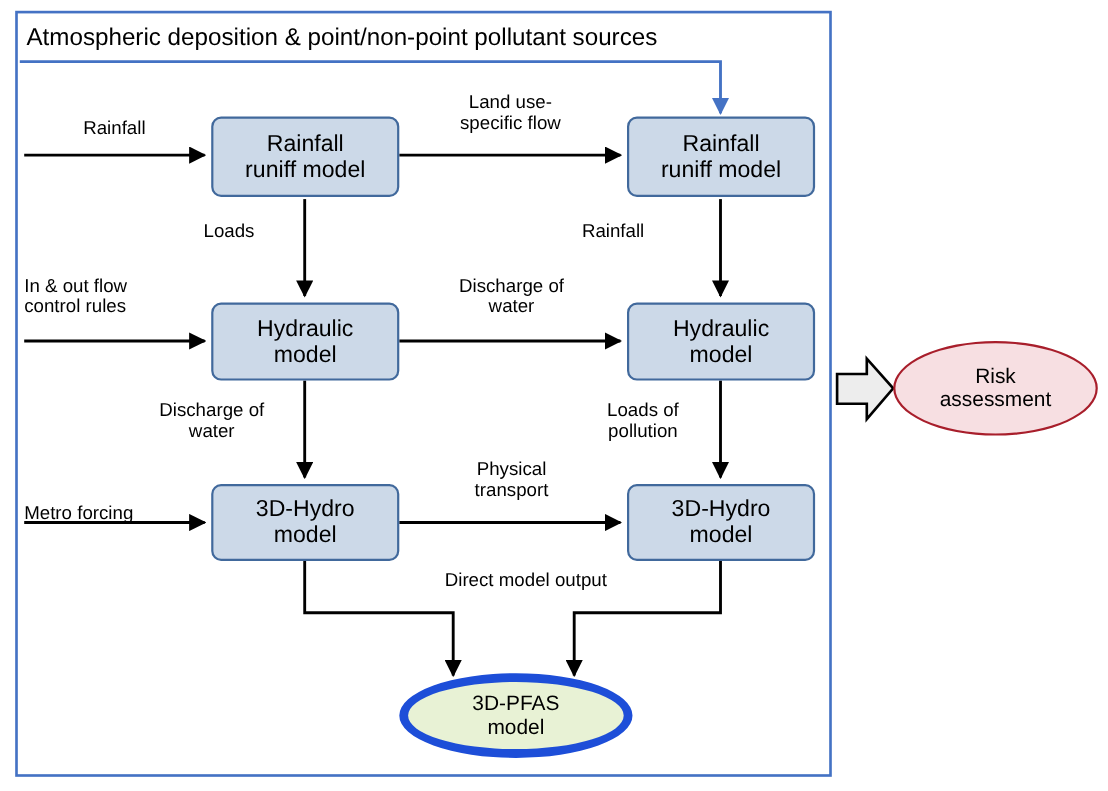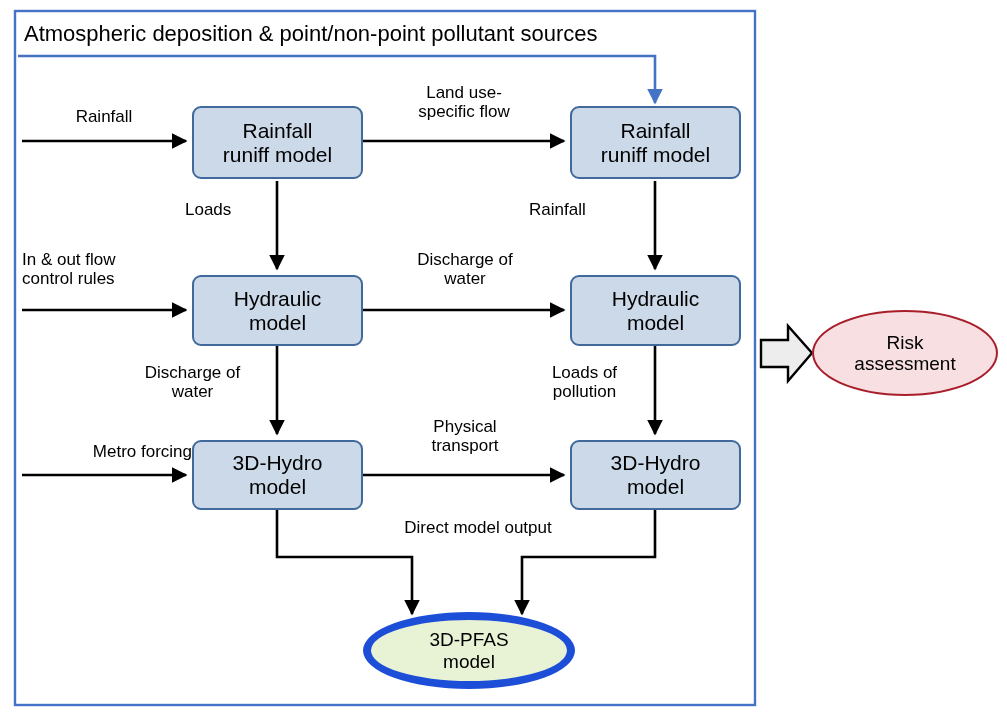--- a/index.html
+++ b/index.html
@@ -123,20 +123,20 @@
 
   <div class="lbl" style="left:380px;top:251px;width:170px;white-space:pre-line;">Discharge of
 water</div>
 
   <div class="lbl" style="left:110px;top:364px;width:165px;white-space:pre-line;">Discharge of
 water</div>
 
   <div class="lbl" style="left:516px;top:364px;width:137px;white-space:pre-line;">Loads of
 pollution</div>
 
-  <div class="lbl left" style="left:22px;top:443px;width:170px;text-align:right;">Metro forcing</div>
+  <div class="lbl left" style="left:22px;top:458px;width:170px;">Metro forcing</div>
 
   <div class="lbl" style="left:348px;top:519px;width:260px;">Direct model output</div>
 
   <div class="lbl" style="left:392px;top:418px;width:146px;white-space:pre-line;">Physical
 transport</div>
 
 </div>
 
 </body></html>

